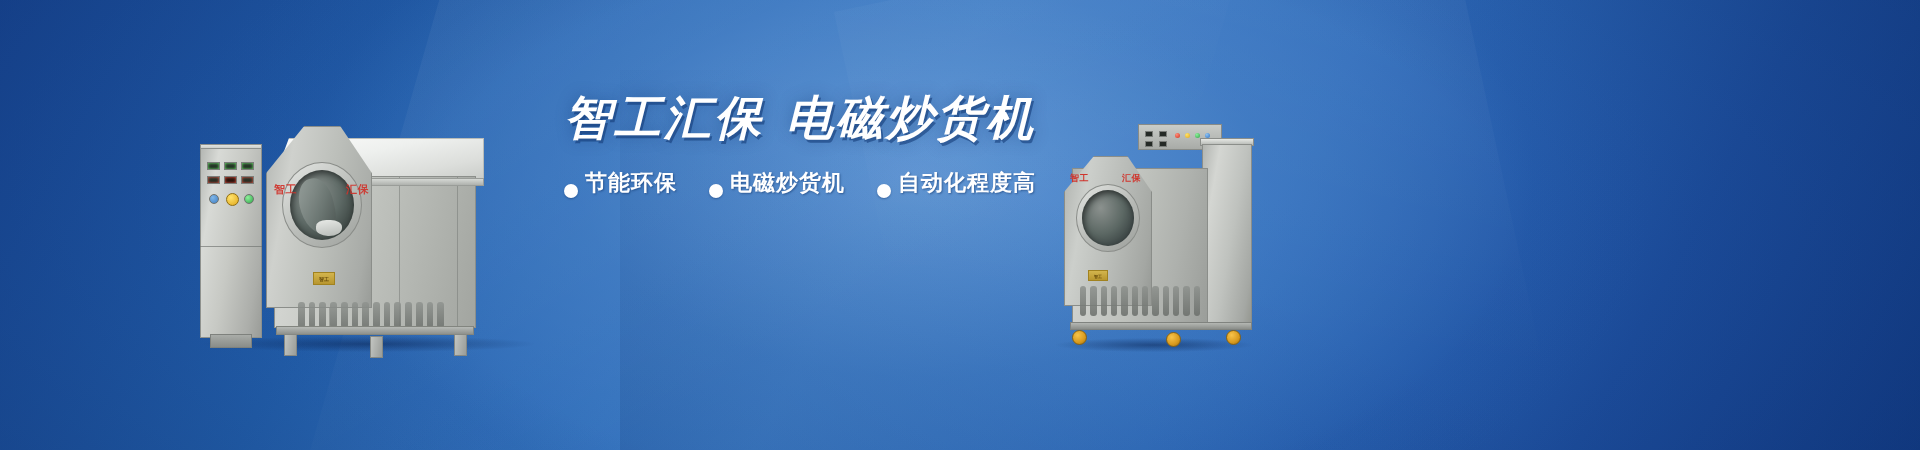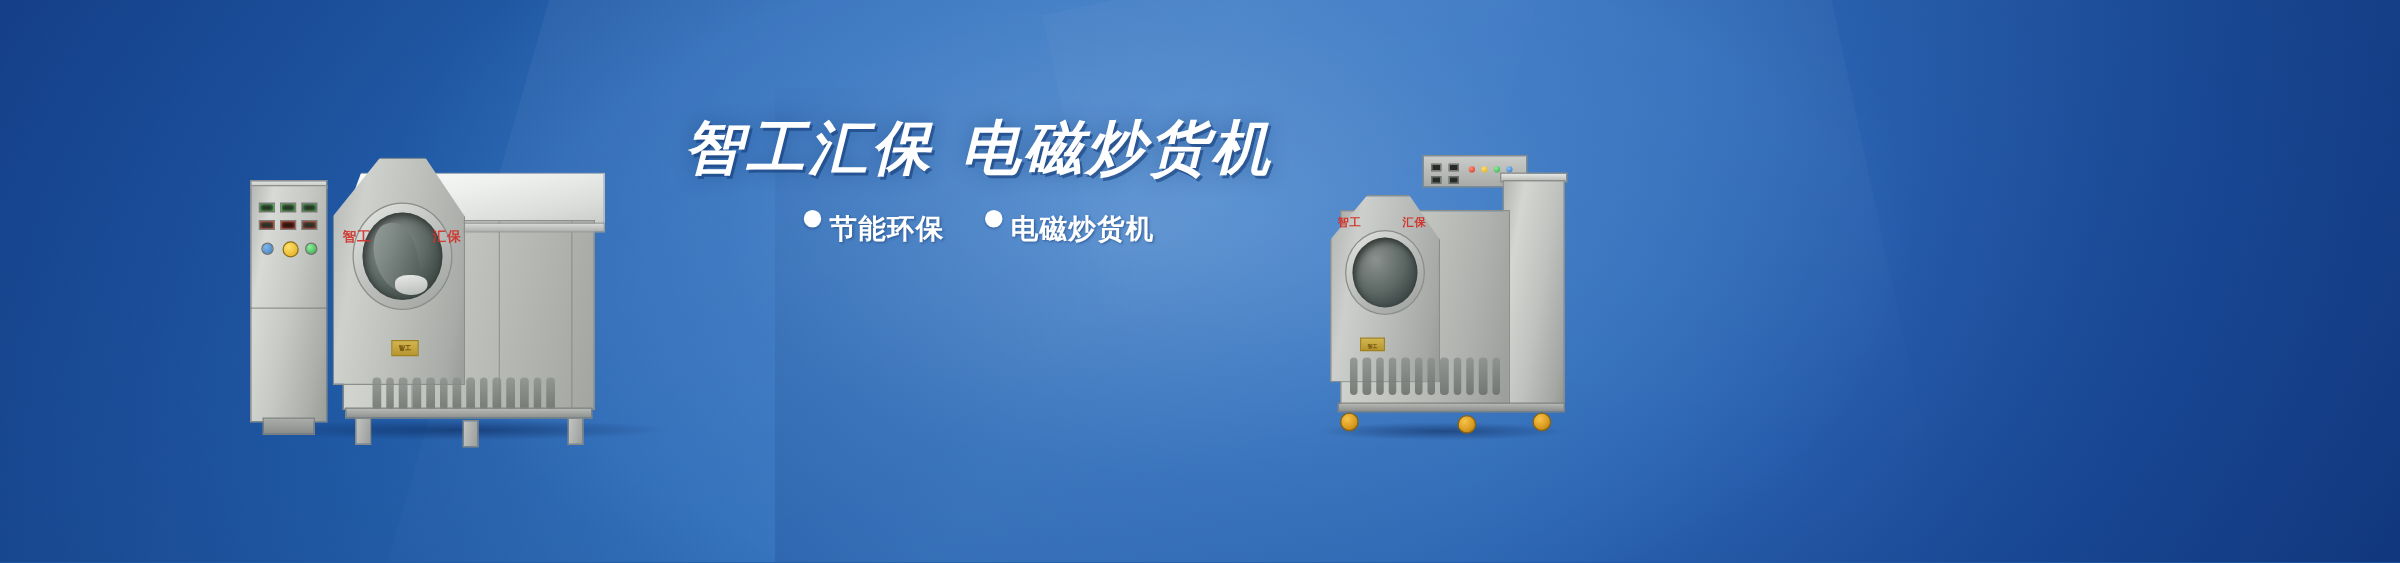--- a/index.html
+++ b/index.html
@@ -20,21 +20,21 @@
   .streak.s2 { top:-60px; left:900px; width:620px; height:700px;
     background:linear-gradient(200deg, rgba(255,255,255,0.05), rgba(255,255,255,0) 55%);
     transform:rotate(-12deg); }
   .streak.s3 { bottom:-180px; left:620px; width:900px; height:560px;
     background:linear-gradient(25deg, rgba(10,40,95,0.22), rgba(10,40,95,0) 65%); }
   .vignette { position:absolute; inset:0;
     background:radial-gradient(ellipse 1200px 600px at 50% 50%, rgba(0,0,0,0) 45%, rgba(8,38,92,0.38) 100%);
     pointer-events:none; }
 
   
-  .content { position:absolute; left:543px; top:92px; width:480px; text-align:center; z-index:40; }
+  .content { position:absolute; left:560px; top:92px; width:480px; text-align:center; z-index:40; }
 
   .headline {
     font-size:47px; font-weight:bold; font-style:italic; color:#ffffff;
     letter-spacing:3px; line-height:1.12; white-space:nowrap;
     text-shadow: 2px 3px 0 rgba(17,55,115,0.55), 0 0 16px rgba(10,40,95,0.35);
   }
   .headline .gap { display:inline-block; width:22px; }
 
   .subbar {
     display:inline-block; margin-top:21px;
@@ -42,21 +42,21 @@
     padding:7px 26px 9px;
     box-shadow:0 2px 7px rgba(12,40,90,0.30);
   }
   .subbar-text {
     font-size:24px; font-weight:bold; color:#ffffff; letter-spacing:1px;
     white-space:nowrap; line-height:1.25;
     text-shadow:1px 1px 0 rgba(160,30,30,0.45);
   }
 
   .features { margin-top:23px; display:flex; justify-content:center; align-items:center; gap:32px; white-space:nowrap; }
-  .feature { display:flex; align-items:flex-start; gap:7px; }
+  .feature { display:flex; align-items:flex-end; gap:7px; }
   .dot { width:14px; height:14px; border-radius:50%; background:#ffffff; display:inline-block;
          box-shadow:0 1px 2px rgba(10,40,95,0.4); flex:0 0 auto; }
   .feature-label { font-size:22px; font-weight:bold; color:#ffffff; letter-spacing:1px;
          text-shadow:1px 1px 2px rgba(12,45,100,0.5); }
 
   
   .machine-left { position:absolute; left:186px; top:104px; width:360px; height:250px; z-index:20; }
   .ml-shadow { position:absolute; left:18px; top:232px; width:330px; height:16px;
      background:radial-gradient(ellipse at center, rgba(8,32,78,0.5), rgba(8,32,78,0) 72%); }
 
@@ -306,17 +306,21 @@
 
     <div class="features">
       <div class="feature">
         <span class="dot"></span>
         <span class="feature-label">节能环保</span>
       </div>
       <div class="feature">
         <span class="dot"></span>
         <span class="feature-label">电磁炒货机</span>
       </div>
+      <div class="feature">
+        <span class="dot"></span>
+        <span class="feature-label">自动化程度高</span>
+      </div>
     </div>
   </div>
 
   <div class="vignette"></div>
 </div>
 
 </body></html>

